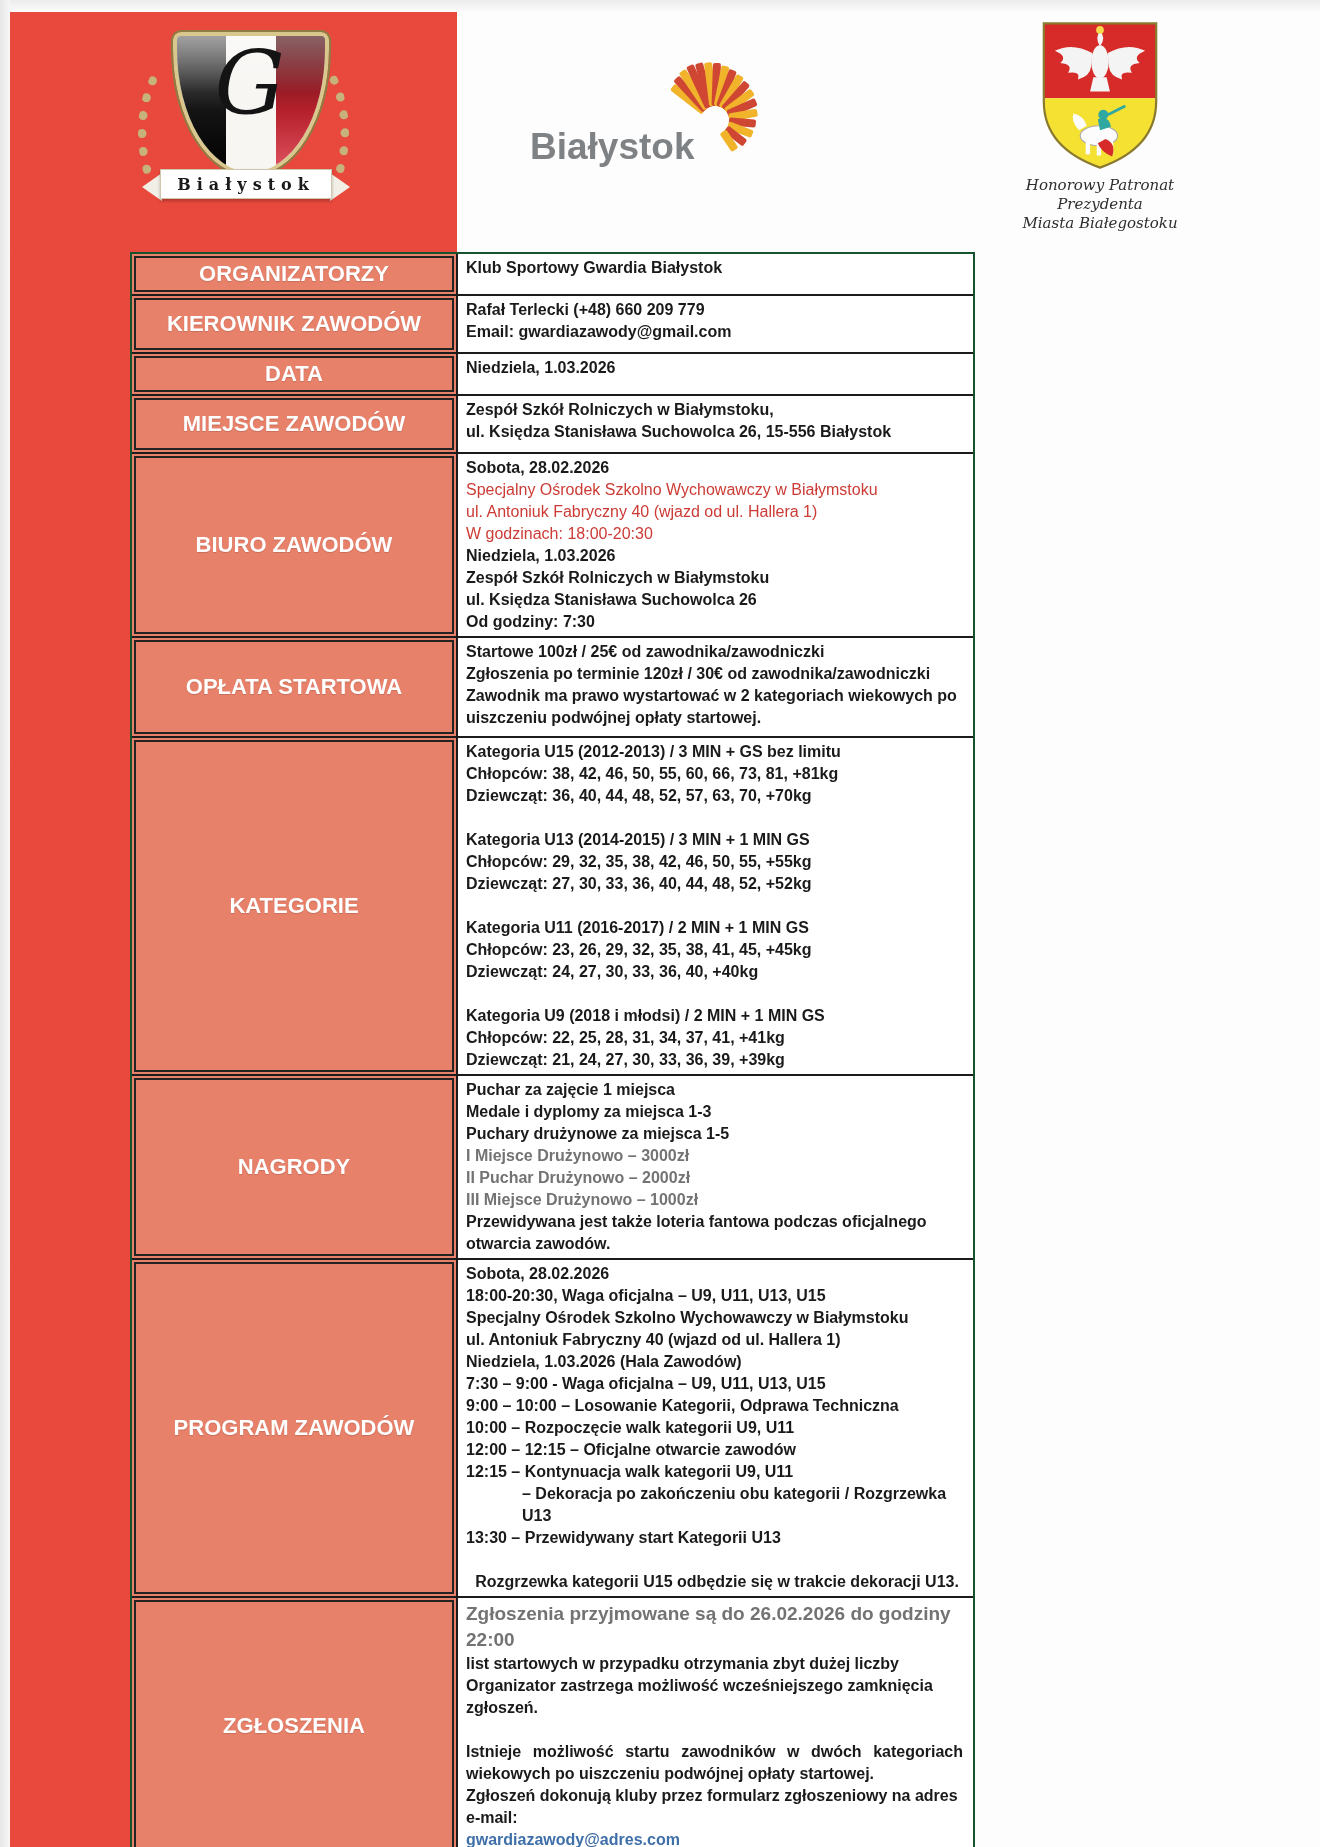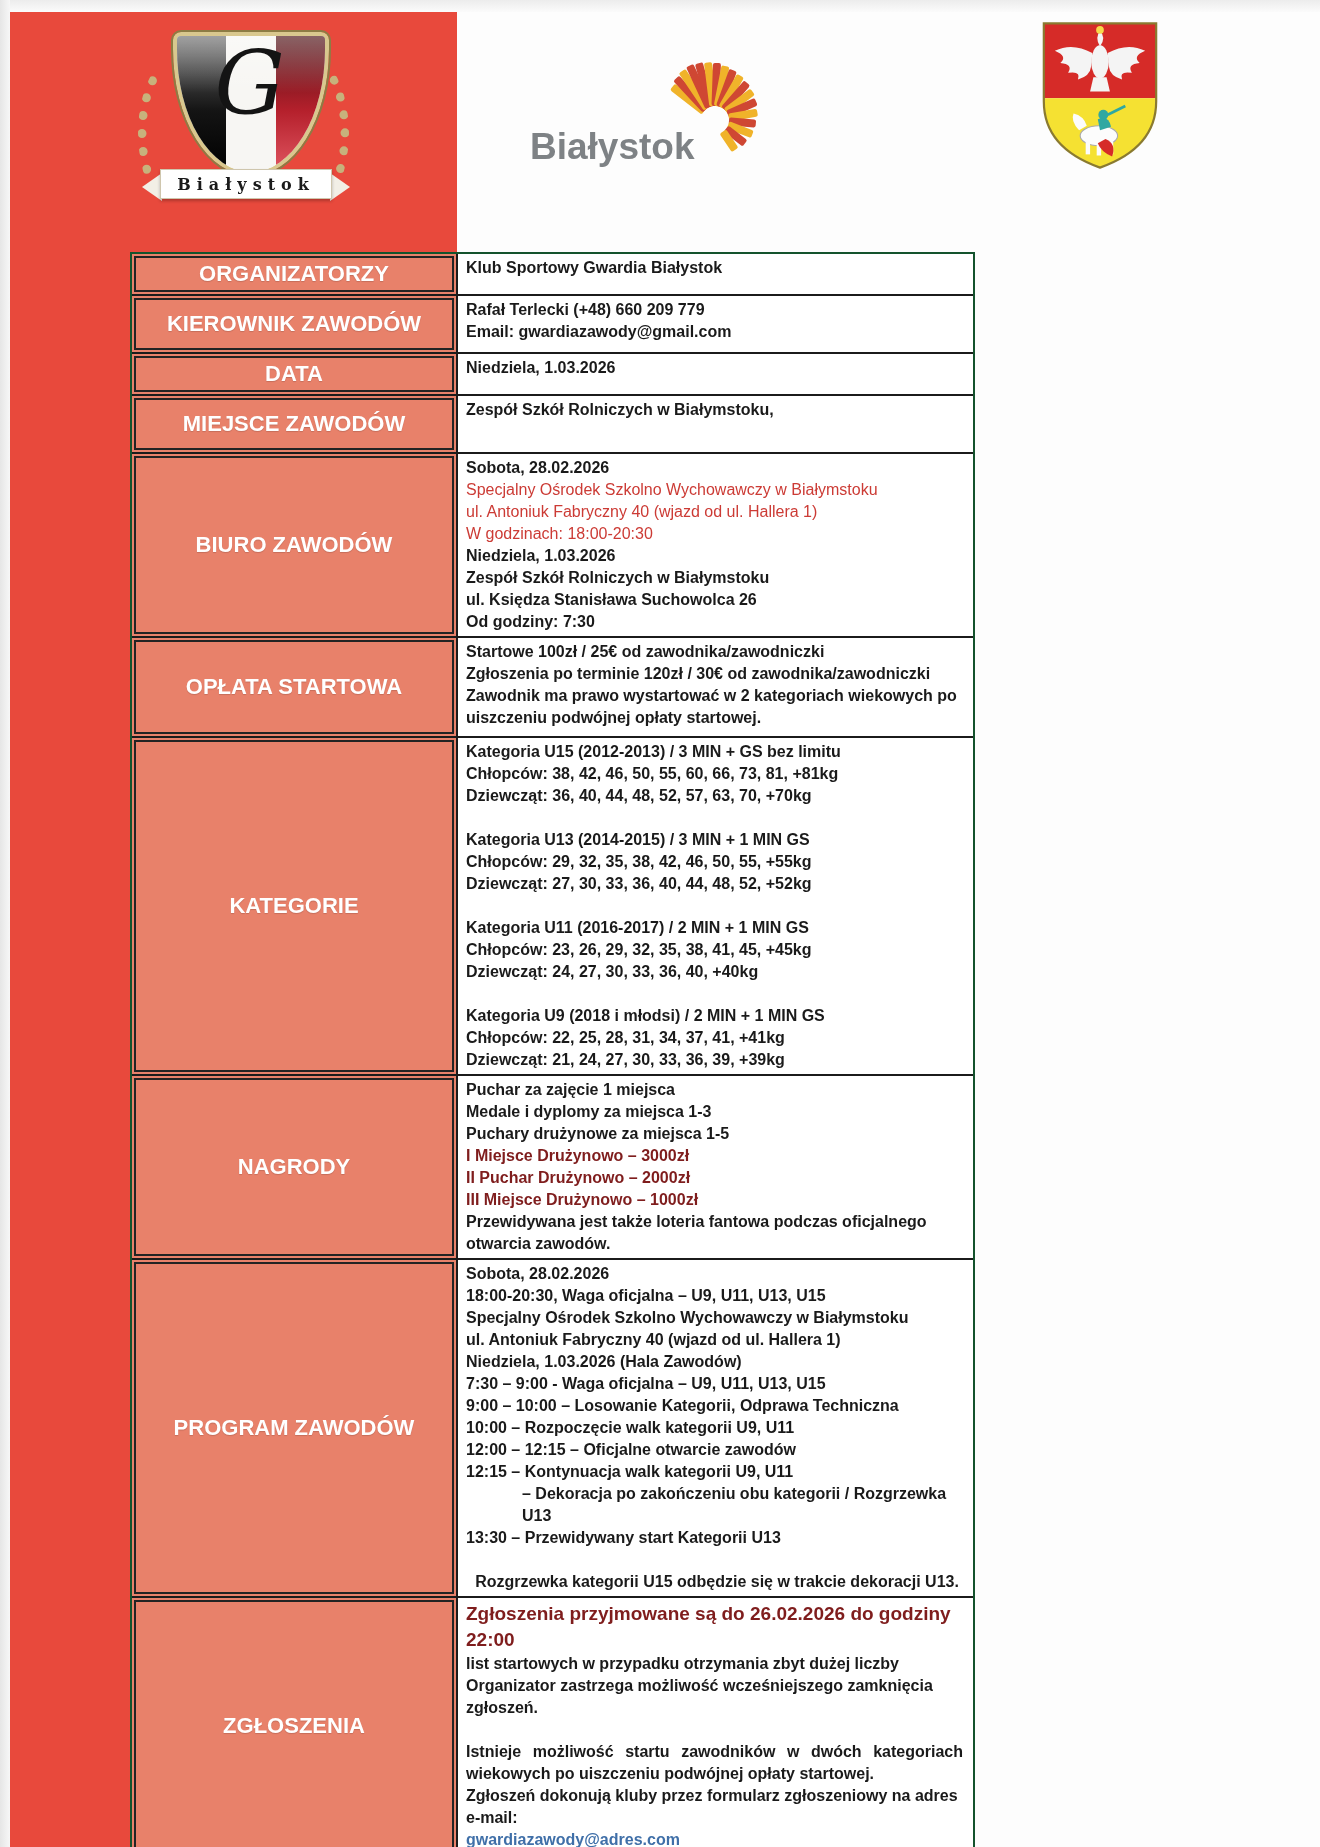--- a/index.html
+++ b/index.html
@@ -61,21 +61,21 @@
         color:#fff;font-weight:bold;font-size:22px;text-align:center;padding:2px 4px;
         text-shadow:0 1px 1px rgba(0,0,0,.15);}
   .tcontent{padding:3px 10px 3px 8px;font-size:16px;line-height:22px;color:#1a1a1a;}
   .line{min-height:22px;}
   .line.center{text-align:left;}
   .line.justify{text-align:justify;}
   .line.big{font-size:19px;line-height:26px;}
   .seg.s-n{font-weight:bold;}
   .seg.s-b{font-weight:bold;}
   .seg.s-r{color:#cc3b35;}
-  .seg.s-rb{color:#7f1d1d;font-weight:bold;}
+  .seg.s-rb{color:#737373;font-weight:bold;}
   .seg.s-link{color:#3f6fa8;font-weight:bold;}
 </style>
 </head>
 <body>
 
 <div class="page">
   <div class="edge-top"></div>
   <div class="edge-left"></div>
   <div class="red-band"></div>
 
@@ -147,20 +147,25 @@
           <rect x="52" y="112" width="4" height="11" fill="#fcfcfc"></rect>
           <rect x="63" y="110" width="4" height="12" fill="#fcfcfc"></rect>
           <line x1="62" y1="86" x2="78" y2="78" stroke="#2fa8a2" stroke-width="2.5"></line>
           <circle cx="58" cy="86" r="4.5" fill="#2fa8a2"></circle>
           <path d="M53,90 Q63,86 65,97 L55,100 Z" fill="#2fa8a2"></path>
           <path d="M60,108 Q70,112 66,124 Q56,120 53,112 Z" fill="#d62b28"></path>
         </g>
       </g>
       <path d="M4,3 H106 V74 Q106,116 55,134 Q4,116 4,74 Z" fill="none" stroke="#8a7a30" stroke-width="2"></path>
     </svg>
+    <div class="patron-lines">
+      <div>Honorowy Patronat</div>
+      <div>Prezydenta</div>
+      <div>Miasta Białegostoku</div>
+    </div>
   </div>
 
   <div class="table">
       <div class="trow" style="min-height: 40px;">
         <div class="tlabelwrap">
           <div class="tlabel">ORGANIZATORZY</div>
         </div>
         <div class="tcontent">
           <div class="line"><span class="seg s-n">Klub Sportowy Gwardia Białystok</span></div>
         </div>
@@ -181,20 +186,21 @@
         <div class="tcontent">
           <div class="line"><span class="seg s-n">Niedziela, 1.03.2026</span></div>
         </div>
       </div>
       <div class="trow" style="min-height: 56px;">
         <div class="tlabelwrap">
           <div class="tlabel">MIEJSCE ZAWODÓW</div>
         </div>
         <div class="tcontent">
           <div class="line"><span class="seg s-b">Zespół Szkół Rolniczych</span><span class="seg s-n"> w Białymstoku,</span></div>
+          <div class="line"><span class="seg s-n">ul. Księdza Stanisława Suchowolca 26, 15-556 Białystok</span></div>
         </div>
       </div>
       <div class="trow" style="min-height: 180px;">
         <div class="tlabelwrap">
           <div class="tlabel">BIURO ZAWODÓW</div>
         </div>
         <div class="tcontent">
           <div class="line"><span class="seg s-b">Sobota, 28.02.2026</span></div>
           <div class="line"><span class="seg s-r">Specjalny Ośrodek Szkolno Wychowawczy w Białymstoku</span></div>
           <div class="line"><span class="seg s-r">ul. Antoniuk Fabryczny 40 (wjazd od ul. Hallera 1)</span></div>

